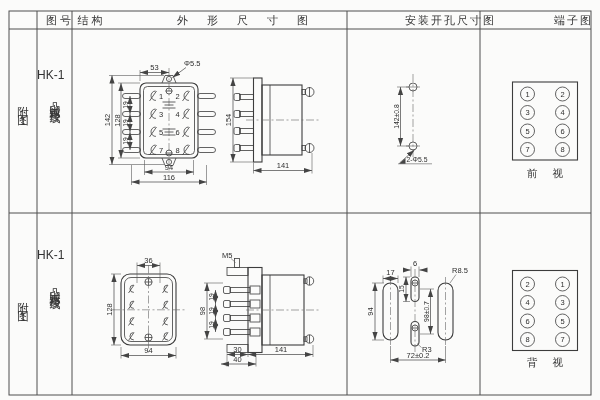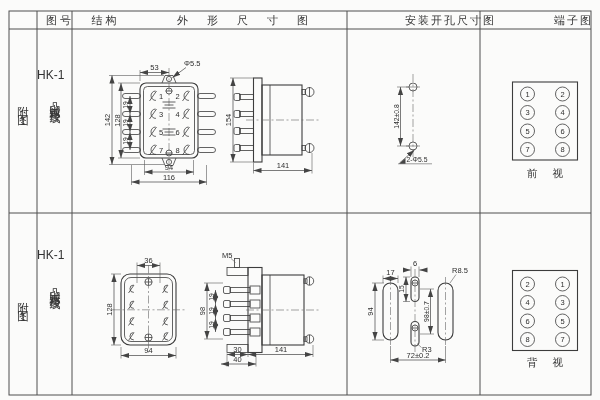--- a/index.html
+++ b/index.html
@@ -359,21 +359,21 @@
         <text class="tn" x="527.5" y="342.2">8</text>
         <circle class="tl" cx="562.5" cy="339.5" r="7"></circle>
         <text class="tn" x="562.5" y="342.2">7</text>
       </g>
       <text class="cap" x="548" y="365.5">背 视</text>
     </g>
   </svg>
 
 
   <div class="hlbl" style="left:9px;top:12px;width:28px;">图号</div>
-  <div class="hlbl" style="left:37px;top:12px;width:35px;padding-left:14px;">结构</div>
+  <div class="hlbl" style="left:37px;top:12px;width:35px;">结构</div>
   <div class="hlbl wide" style="left:72px;top:12px;width:275px;">外 形 尺 寸 图</div>
   <div class="hlbl mid" style="left:347px;top:12px;width:133px;">安装开孔尺寸图</div>
   <div class="hlbl mid" style="left:480px;top:12px;width:113px;">端子图</div>
 
   <div class="vlab fig" style="left:17px;top:97px;">附图1</div>
   <div class="model" style="left:37px;top:68px;width:35px;">HK-1</div>
   <div class="vlab struct" style="left:49px;top:93px;">凸出式前接线</div>
 
   <div class="vlab fig" style="left:17px;top:293px;">附图1</div>
   <div class="model" style="left:37px;top:248px;width:35px;">HK-1</div>

